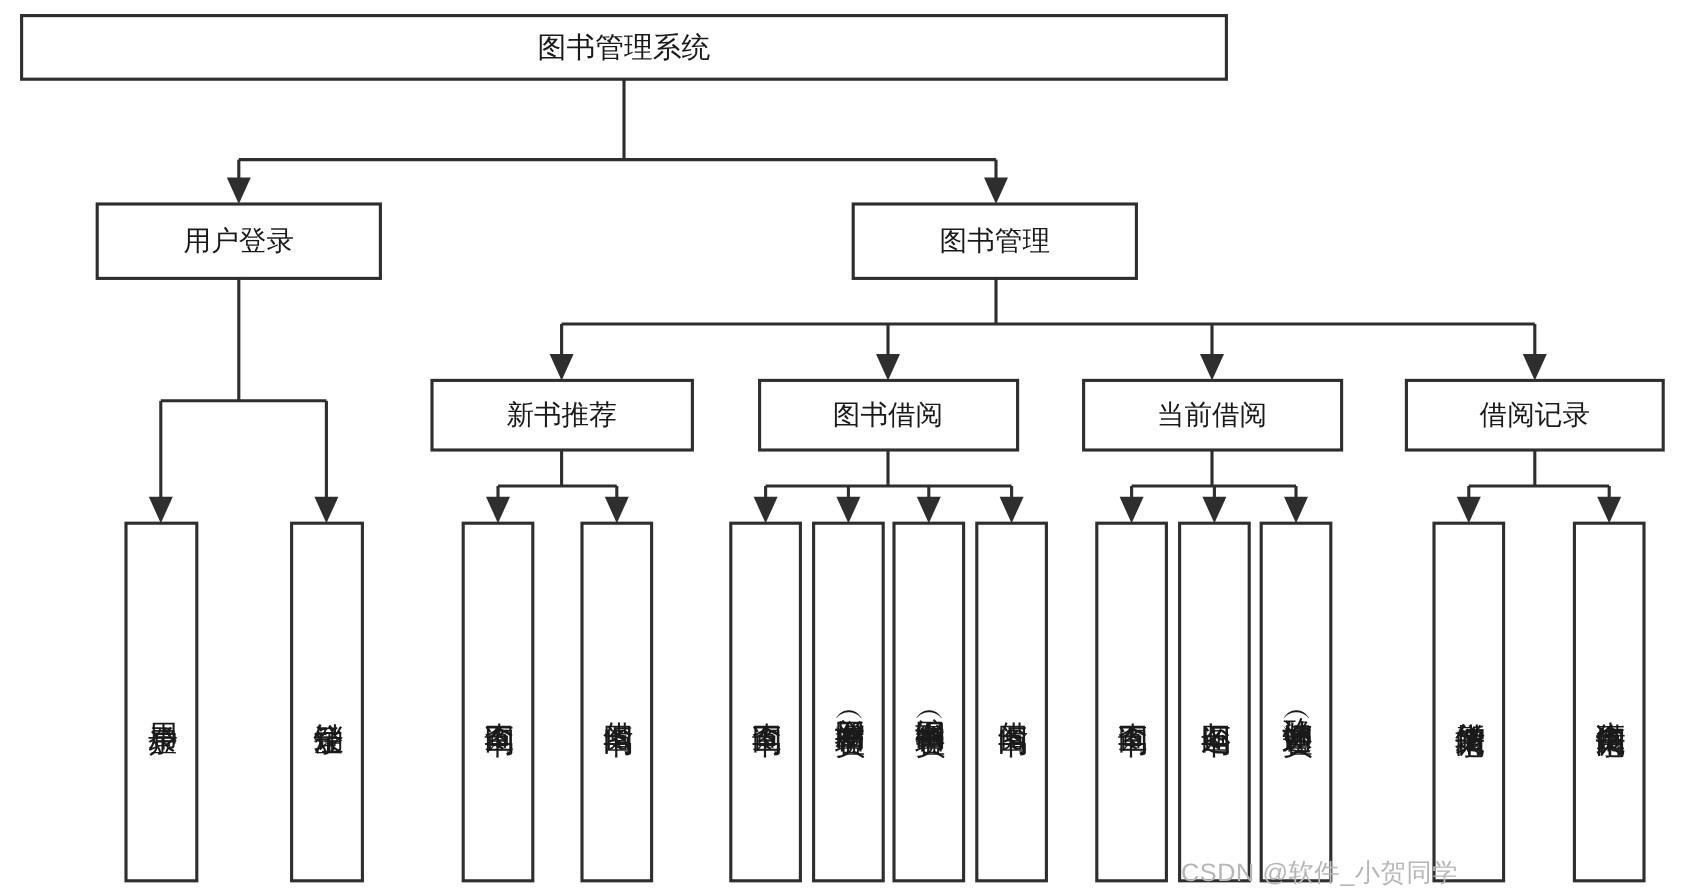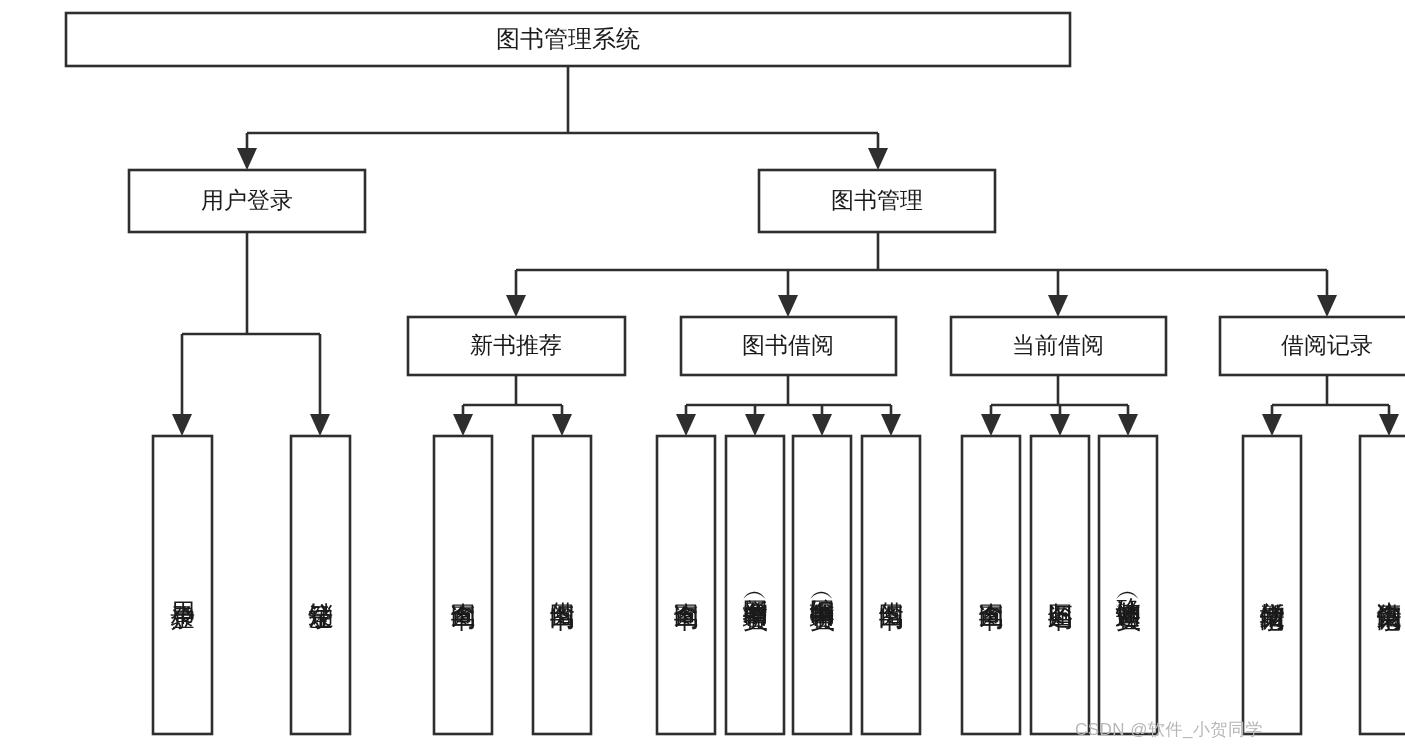--- a/index.html
+++ b/index.html
@@ -11,21 +11,20 @@
     width: 1405px;
     height: 747px;
     font-family: "Liberation Sans", "DejaVu Sans", sans-serif;
     overflow: hidden;
     position: relative;
   }
   #diagram-root {
     position: relative;
     width: 1227px;
     height: 747px;
-    margin-left: 48px;
   }
   svg.diagram-canvas {
     position: absolute;
     left: 0;
     top: 0;
     width: 1405px;
     height: 747px;
     display: block;
   }
   .node-rect {
@@ -66,21 +65,21 @@
     letter-spacing: 1.5px;
     color: #1a1a1a;
     white-space: nowrap;
     pointer-events: none;
   }
   .watermark {
     position: absolute;
     right: 12px;
     bottom: 6px;
     font-family: "Liberation Sans", "DejaVu Sans", sans-serif;
-    font-size: 17px;
+    font-size: 21px;
     color: #b6b6b6;
     white-space: nowrap;
     letter-spacing: 0.5px;
   }
 </style>
 </head>
 <body>
 
 <div id="diagram-root">
 

